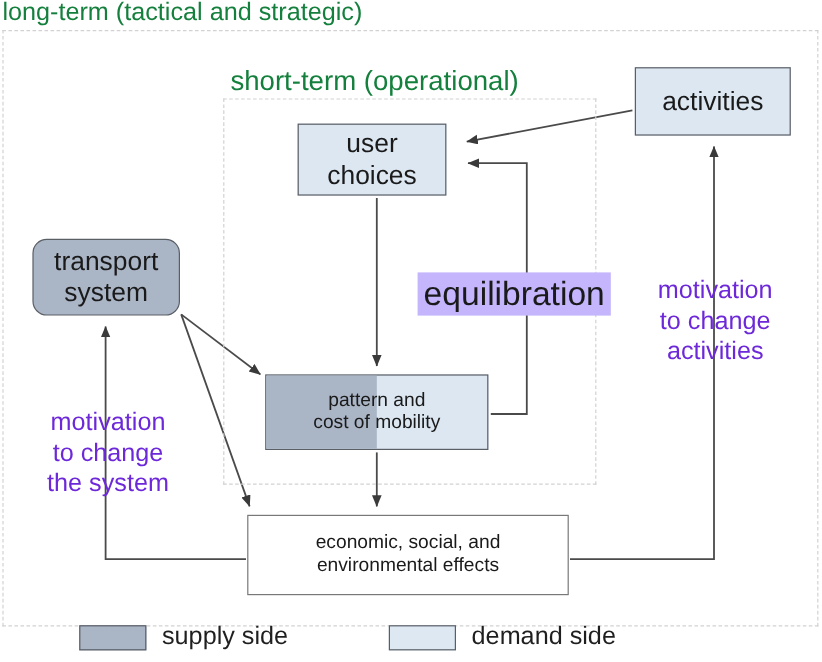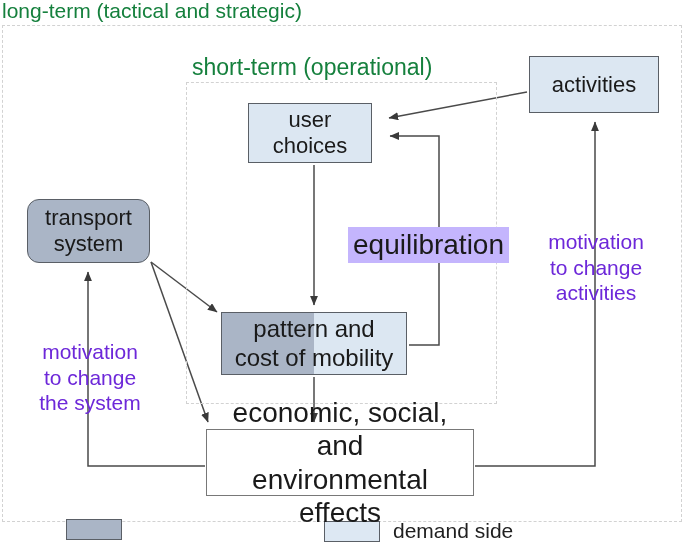--- a/index.html
+++ b/index.html
@@ -70,40 +70,41 @@
     <span class="lbl" style="font-size:22px;white-space:pre-line;">activities</span>
   </div>
 
   <div class="node supply" style="left:27px;top:199px;width:123px;height:64px;border-radius:12px;">
     <span class="lbl" style="font-size:22px;white-space:pre-line;">transport
 system</span>
   </div>
 
   <div class="node split" style="left:221px;top:312px;width:186px;height:63px;">
     <span class="half"></span>
-    <span class="lbl" style="font-size:24px;white-space:pre-line;">pattern and
+    <span class="lbl" style="font-size:16px;white-space:pre-line;">pattern and
 cost of mobility</span>
   </div>
 
   <div class="node plain" style="left:206px;top:429px;width:268px;height:67px;">
-    <span class="lbl" style="font-size:28px;white-space:pre-line;">economic, social, and
+    <span class="lbl" style="font-size:16px;white-space:pre-line;">economic, social, and
 environmental effects</span>
   </div>
 
   <div class="eqlabel" style="left:348px;top:227px;">equilibration</div>
 
   <div class="freetext" style="left:28px;top:339px;width:124px;font-size:21px;white-space:pre-line;">motivation
 to change
 the system</div>
 
   <div class="freetext" style="left:531px;top:229px;width:130px;font-size:21px;white-space:pre-line;">motivation
 to change
 activities</div>
 
   <div class="legend" style="left:66px;top:519px;">
     <span class="swatch sw-supply"></span>
+    <span class="legend-text">supply side</span>
   </div>
   <div class="legend" style="left:324px;top:519px;">
     <span class="swatch sw-demand"></span>
     <span class="legend-text">demand side</span>
   </div>
 
 </div>
 
 </body></html>

